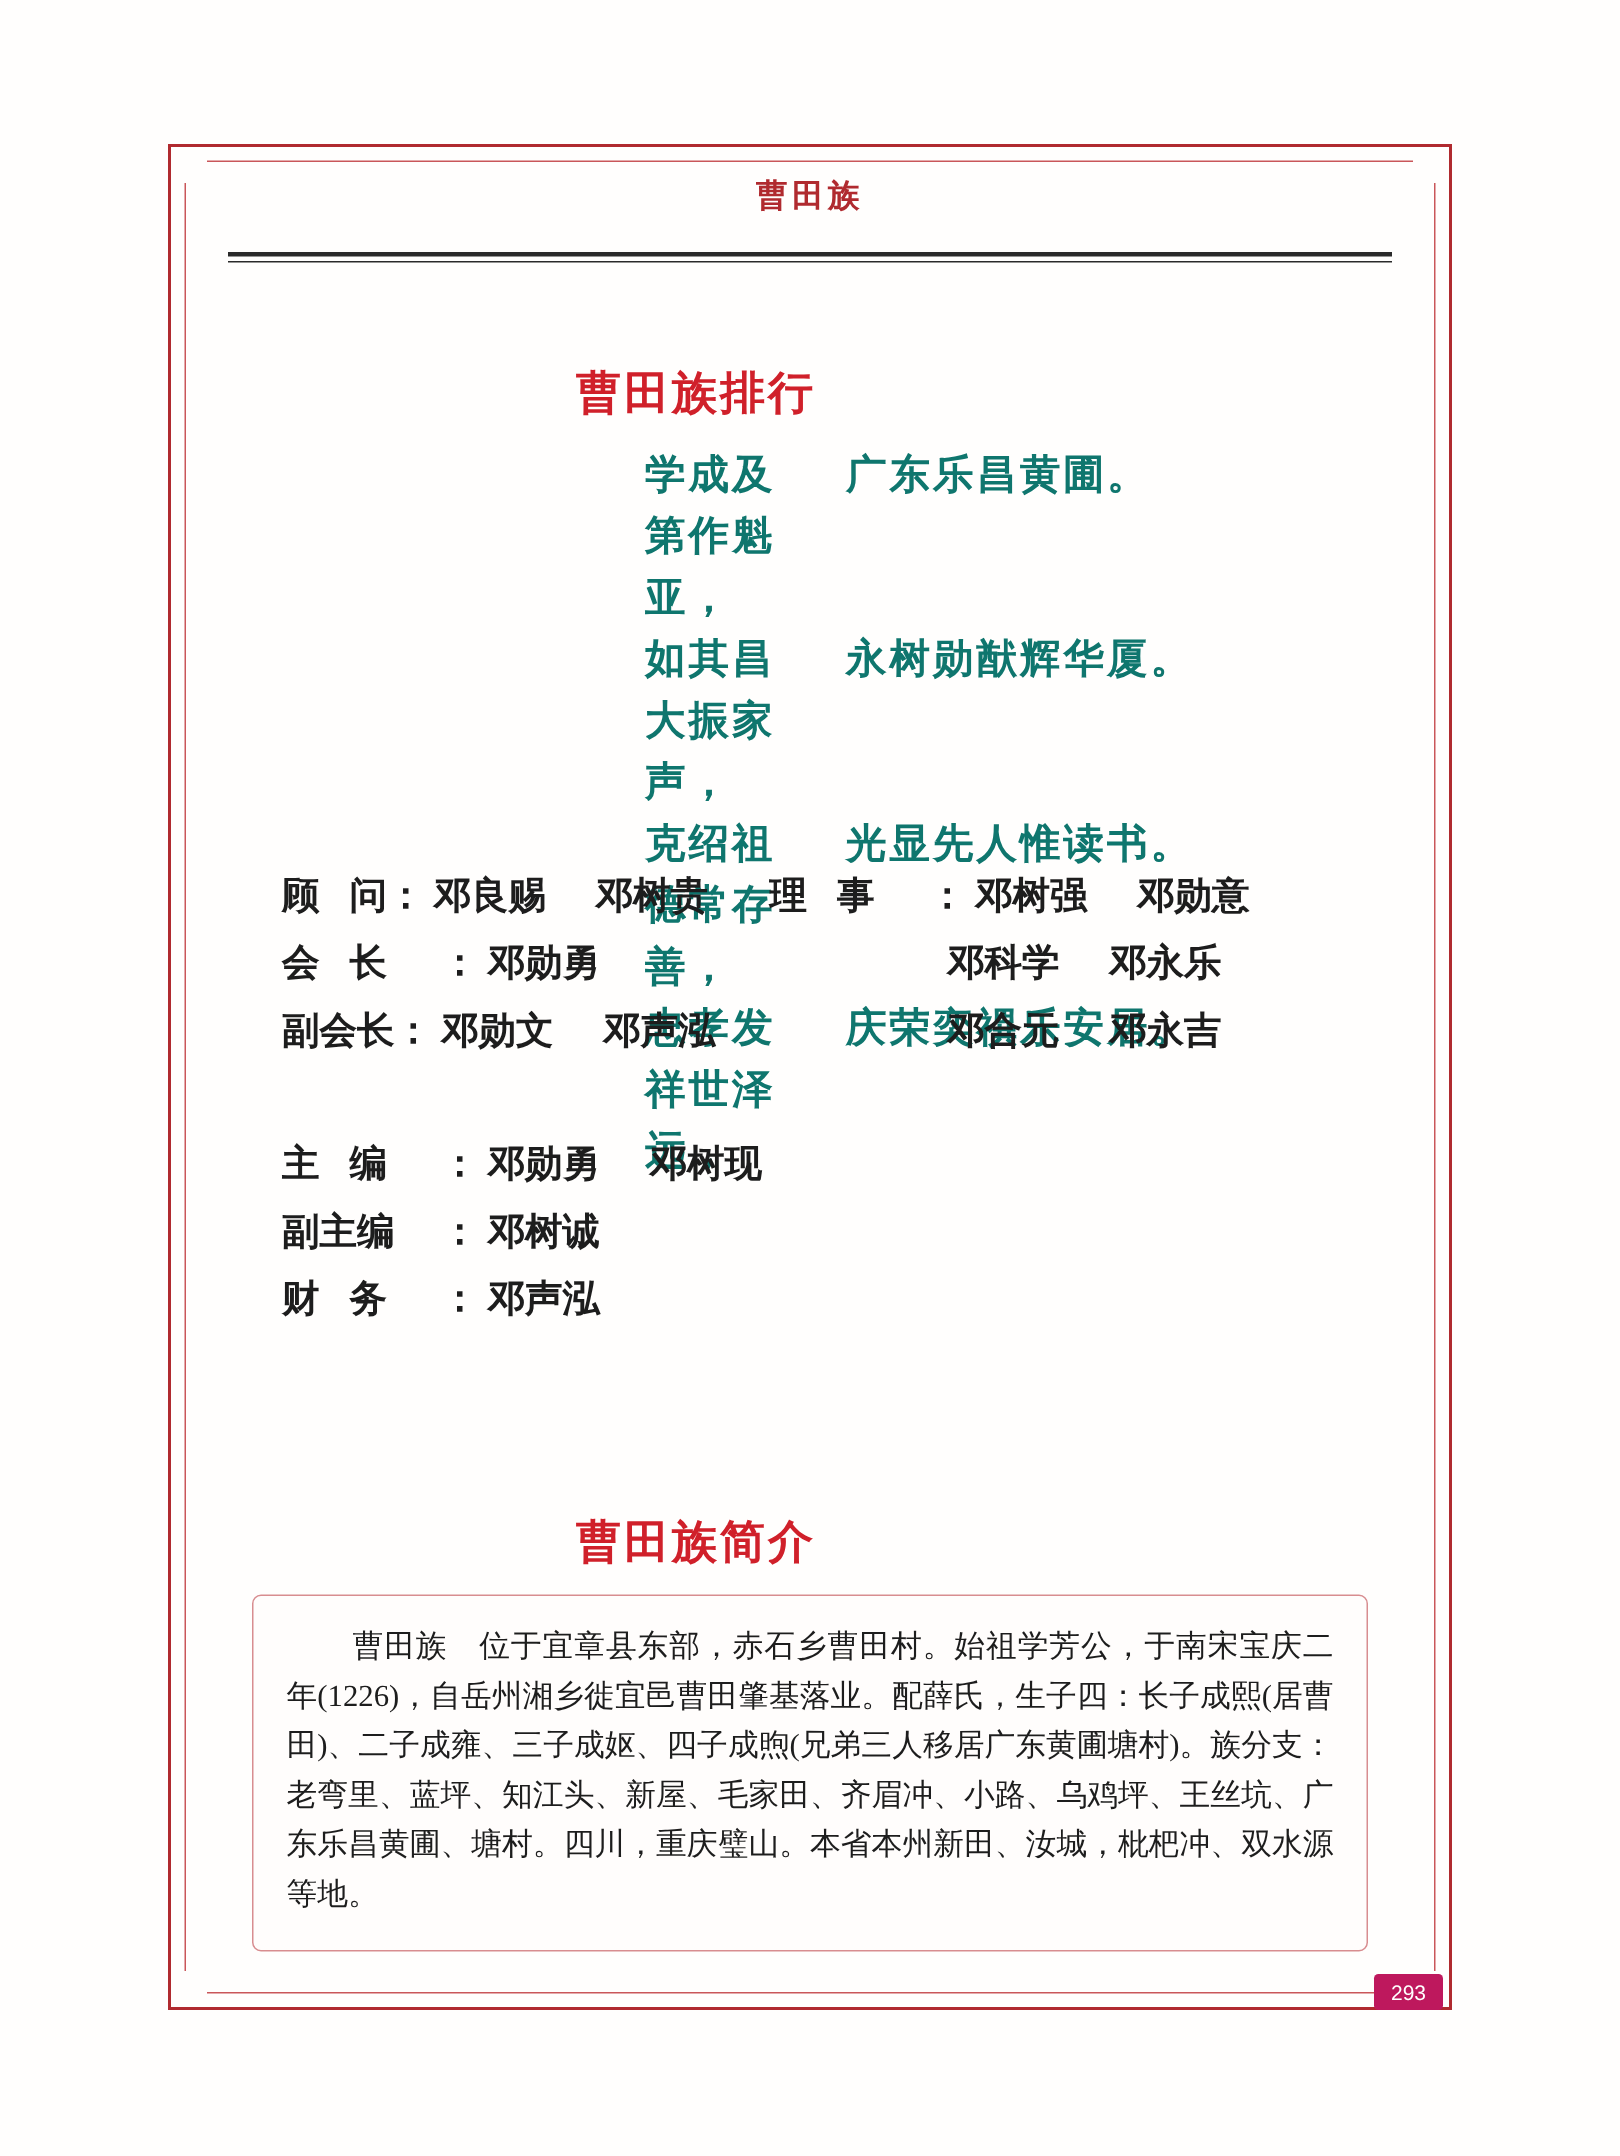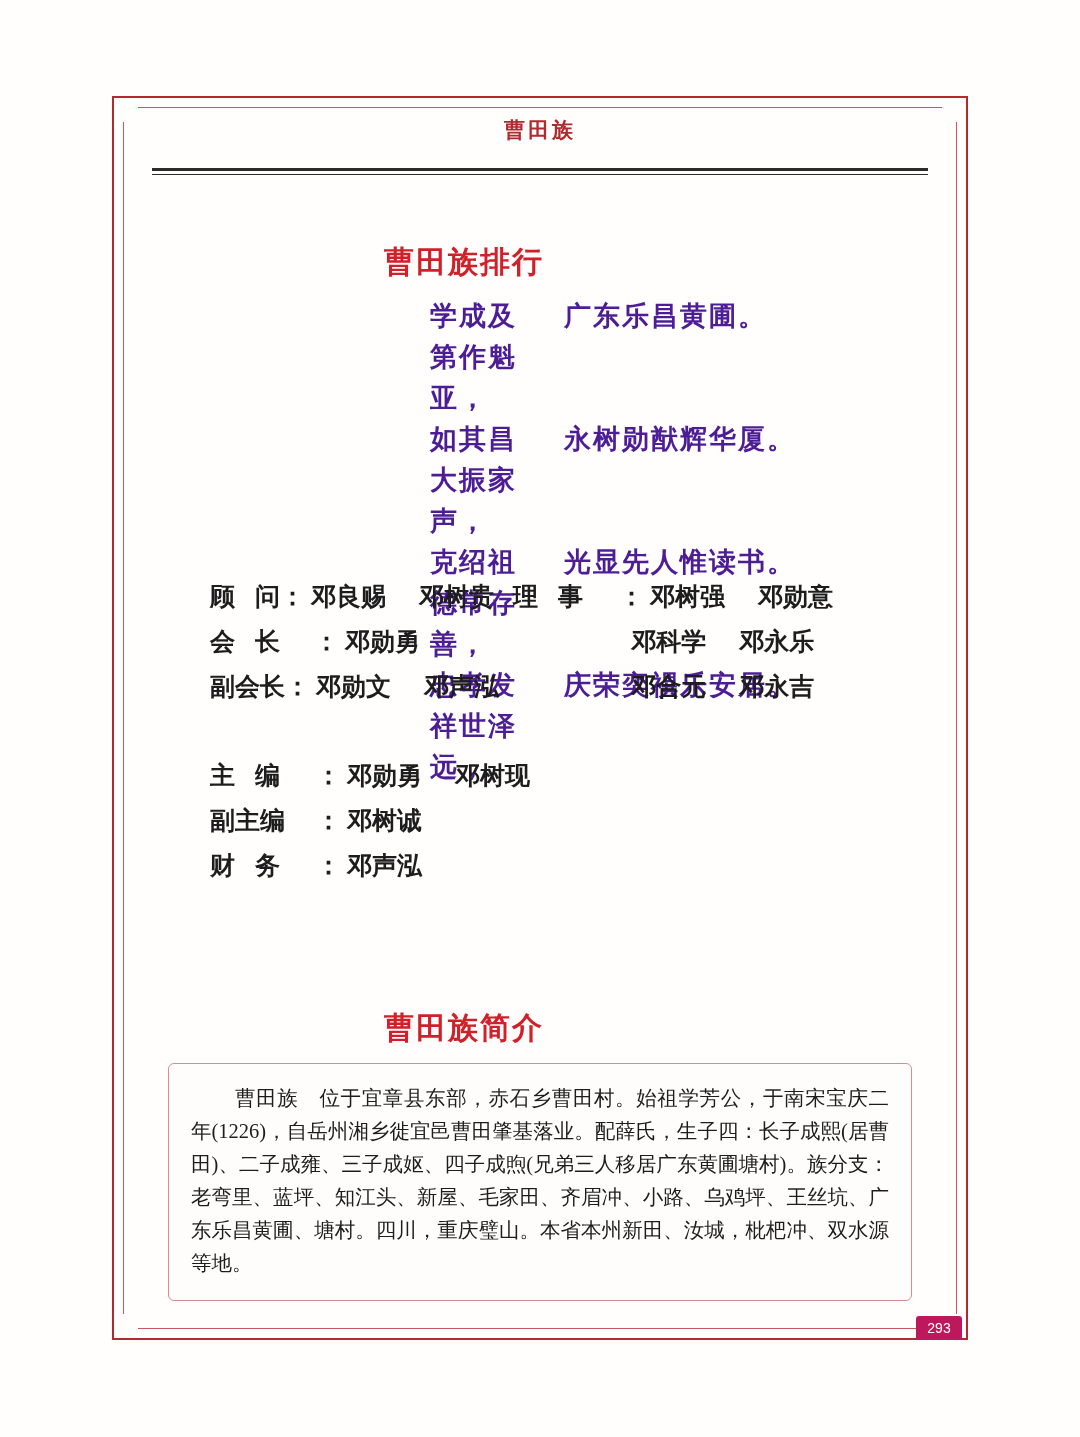--- a/index.html
+++ b/index.html
@@ -102,21 +102,21 @@
   .poem {
     position: absolute;
     left: 123px;
     top: 296px;
     width: 834px;
   }
   .poem-row {
     display: flex;
     justify-content: center;
     font-size: 27px;
-    color: #4c1d95;
+    color: #0f766e;
     line-height: 41px;
     letter-spacing: 2px;
     font-family: "Liberation Serif", "DejaVu Serif", serif;
     font-weight: 600;
   }
   .poem-col {
     width: 270px;
     text-align: left;
   }
   .poem-col.left { padding-left: 160px; box-sizing: border-box; }
@@ -135,21 +135,21 @@
   .roster-block {
     display: grid;
     grid-template-columns: 330px 1fr;
   }
   .roster-row {
     display: flex;
     align-items: baseline;
     height: 45px;
     white-space: nowrap;
   }
-  .roster-left { padding-left: 87px; }
+  .roster-left { padding-left: 65px; }
   .roster-right { padding-left: 60px; }
   .role-label {
     display: inline-block;
     width: 106px;
     letter-spacing: 0px;
   }
   .role-label .sp { display: inline-block; width: 20px; }
   .colon { margin-right: 6px; }
   .name {
     display: inline-block;

